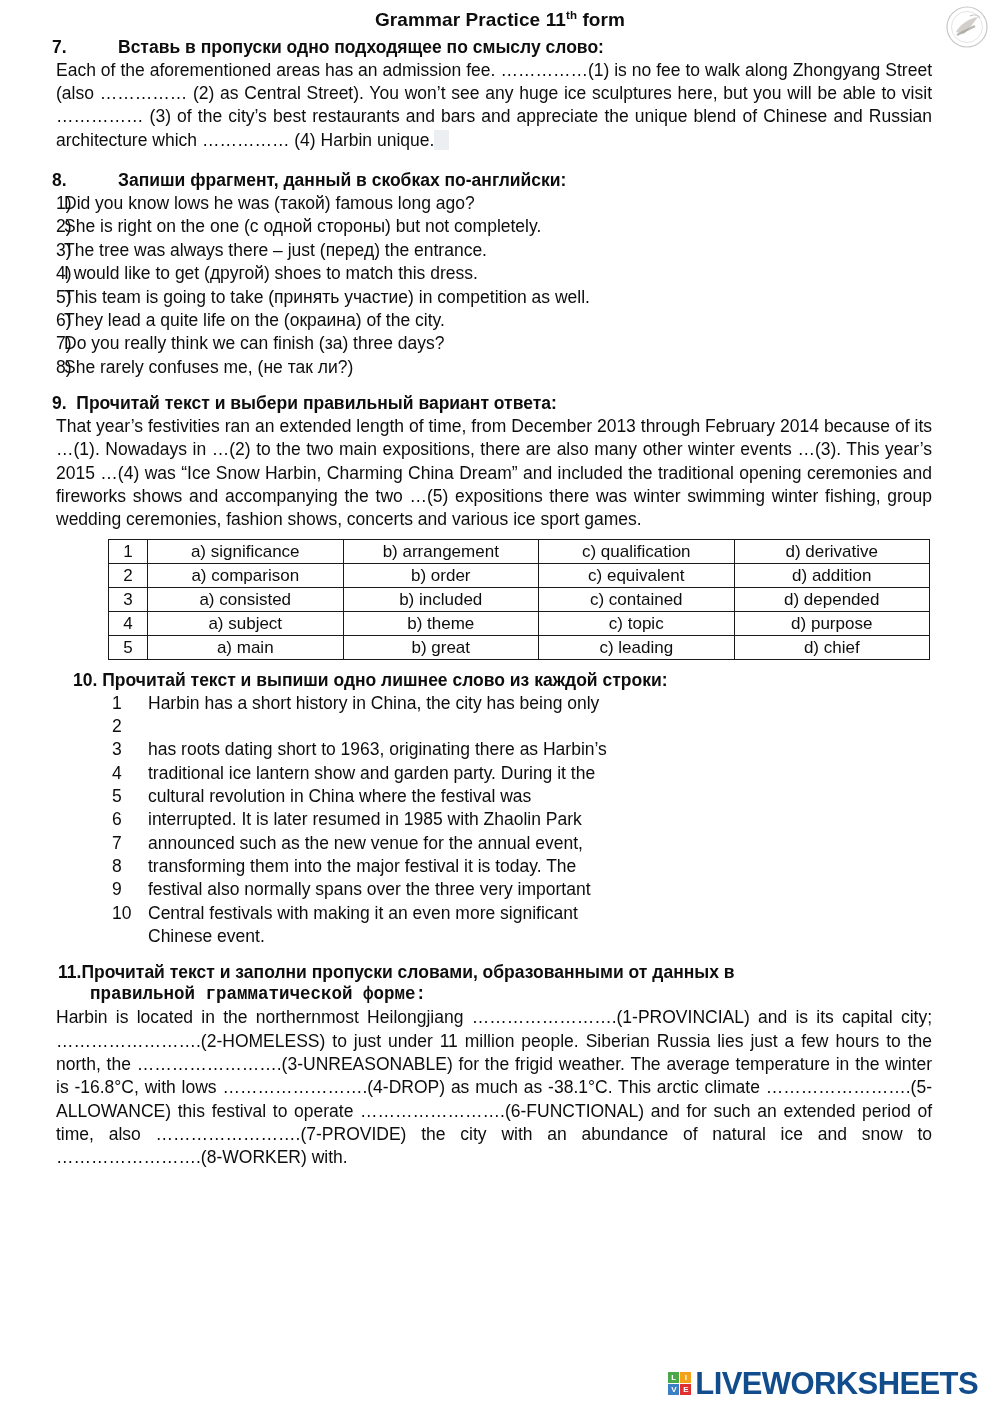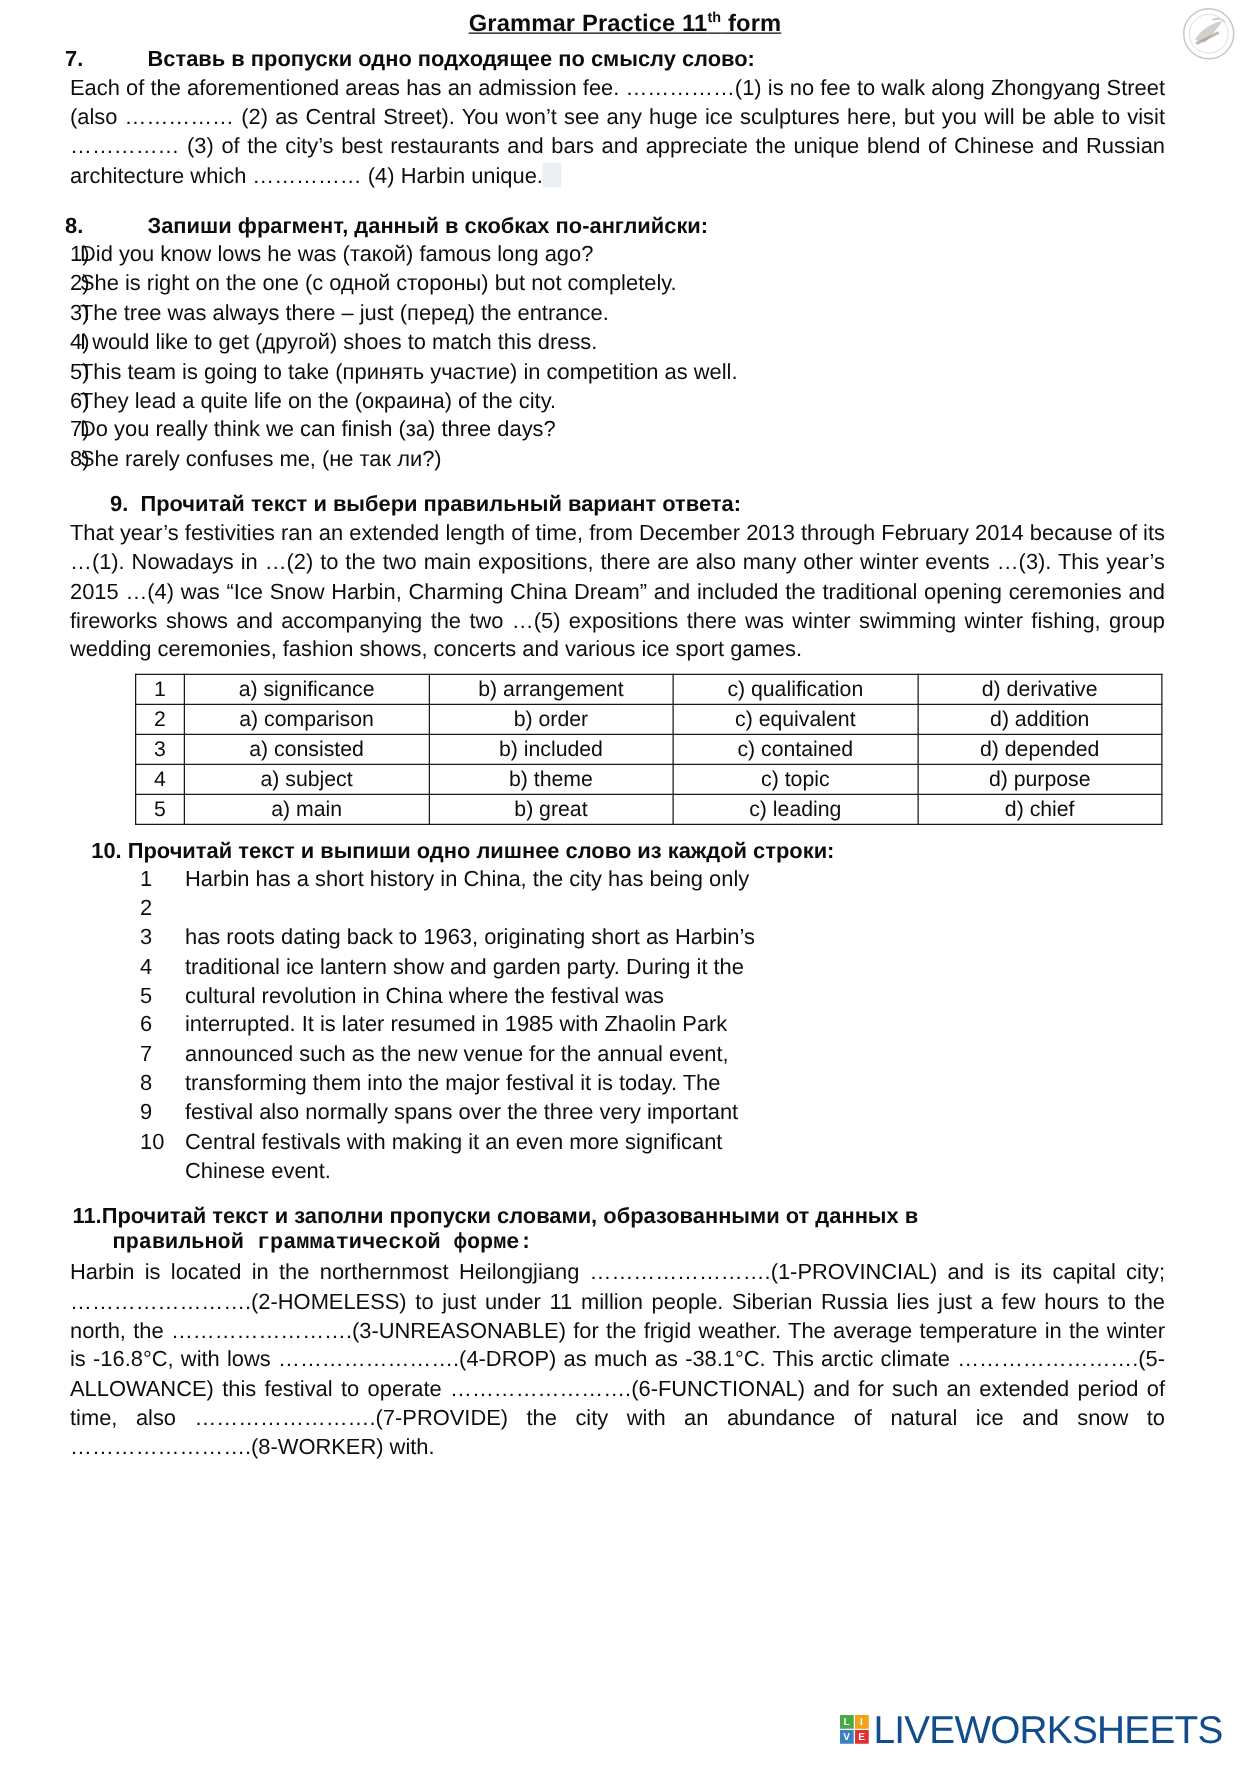--- a/index.html
+++ b/index.html
@@ -24,21 +24,20 @@
   }
 
   
   .doc-title {
     text-align: center;
     font-size: 19px;
     font-weight: bold;
     letter-spacing: 0.1px;
     padding-top: 10px;
     line-height: 1.1;
-    text-decoration: underline;
   }
   .doc-title sup {
     font-size: 11.5px;
     vertical-align: super;
     line-height: 0;
   }
   .seal {
     position: absolute;
     top: 4px;
     right: 10px;
@@ -151,21 +150,21 @@
     display: block;
     font-size: 8px;
     font-weight: bold;
     color: #ffffff;
     line-height: 11px;
     text-align: center;
     font-family: "Liberation Sans", sans-serif;
   }
   .lw-word {
     font-size: 31px;
-    font-weight: normal;
+    font-weight: bold;
     letter-spacing: -0.6px;
     line-height: 1;
   }
 </style>
 </head>
 <body>
 
 <div class="page">
 
   <div class="doc-title">
@@ -231,21 +230,21 @@
       <li>
           <span class="n">8)</span>
           <span class="t">She rarely confuses me, (не так ли?)</span>
         </li>
     </ul>
   </div>
 
   <div class="sp14"></div>
 
   <div class="section">
-    <div class="q-head" style="padding-left:52px;margin-left:36px;">
+    <div class="q-head" style="padding-left:52px;">
       <span>9.</span>&nbsp;
       <span>Прочитай текст и выбери правильный вариант ответа:</span>
     </div>
     <div class="para wide">That year’s festivities ran an extended length of time, from December 2013 through February 2014 because of its …(1). Nowadays in …(2) to the two main expositions, there are also many other winter events …(3). This year’s 2015 …(4) was “Ice Snow Harbin, Charming China Dream” and included the traditional opening ceremonies and fireworks shows and accompanying the two …(5) expositions there was winter swimming winter fishing, group wedding ceremonies, fashion shows, concerts and various ice sport games.</div>
 
     <table class="opts">
       <tbody>
         <tr>
           <td class="idx">1</td>
           <td class="opt">a) significance</td>
@@ -295,21 +294,21 @@
     <ul class="lines10">
       <li>
           <span class="n">1</span>
           <span class="t">Harbin has a short history in China, the city has being only</span>
         </li>
       <li>
           <span class="n">2</span>
         </li>
       <li>
           <span class="n">3</span>
-          <span class="t">has roots dating back to 1963, originating short as Harbin’s</span>
+          <span class="t">has roots dating short to 1963, originating there as Harbin’s</span>
         </li>
       <li>
           <span class="n">4</span>
           <span class="t">traditional ice lantern show and garden party. During it the</span>
         </li>
       <li>
           <span class="n">5</span>
           <span class="t">cultural revolution in China where the festival was</span>
         </li>
       <li>

